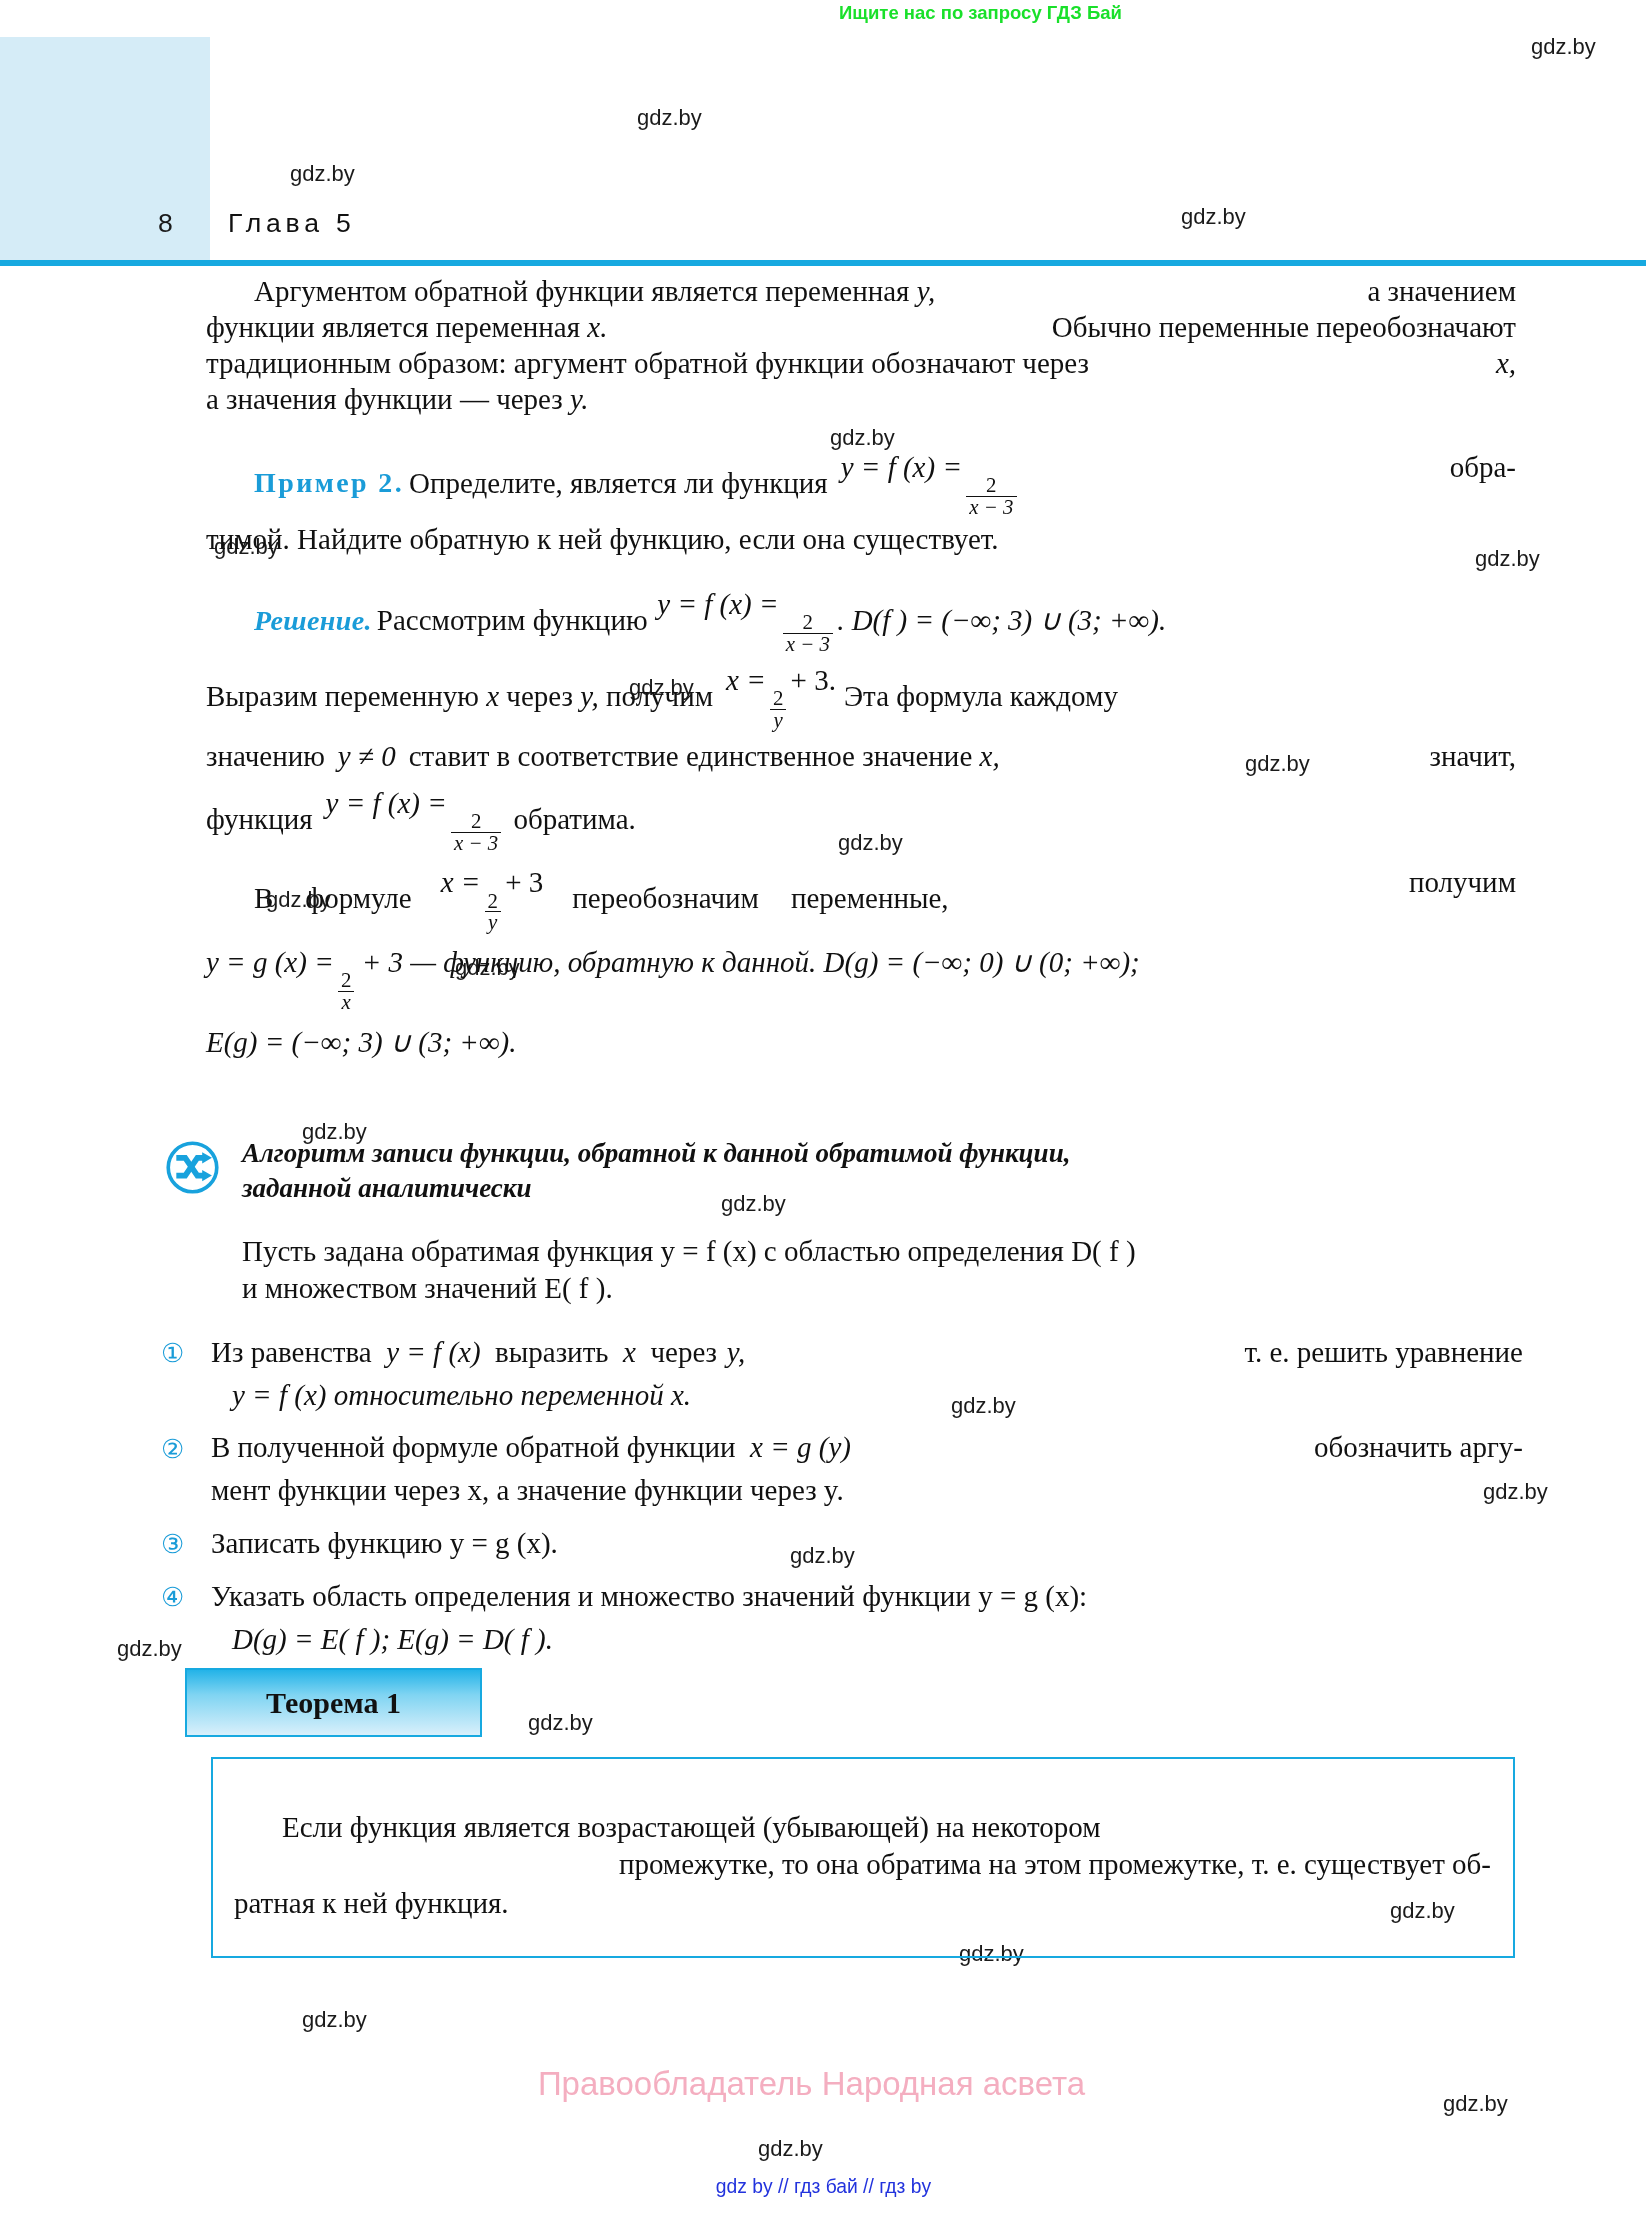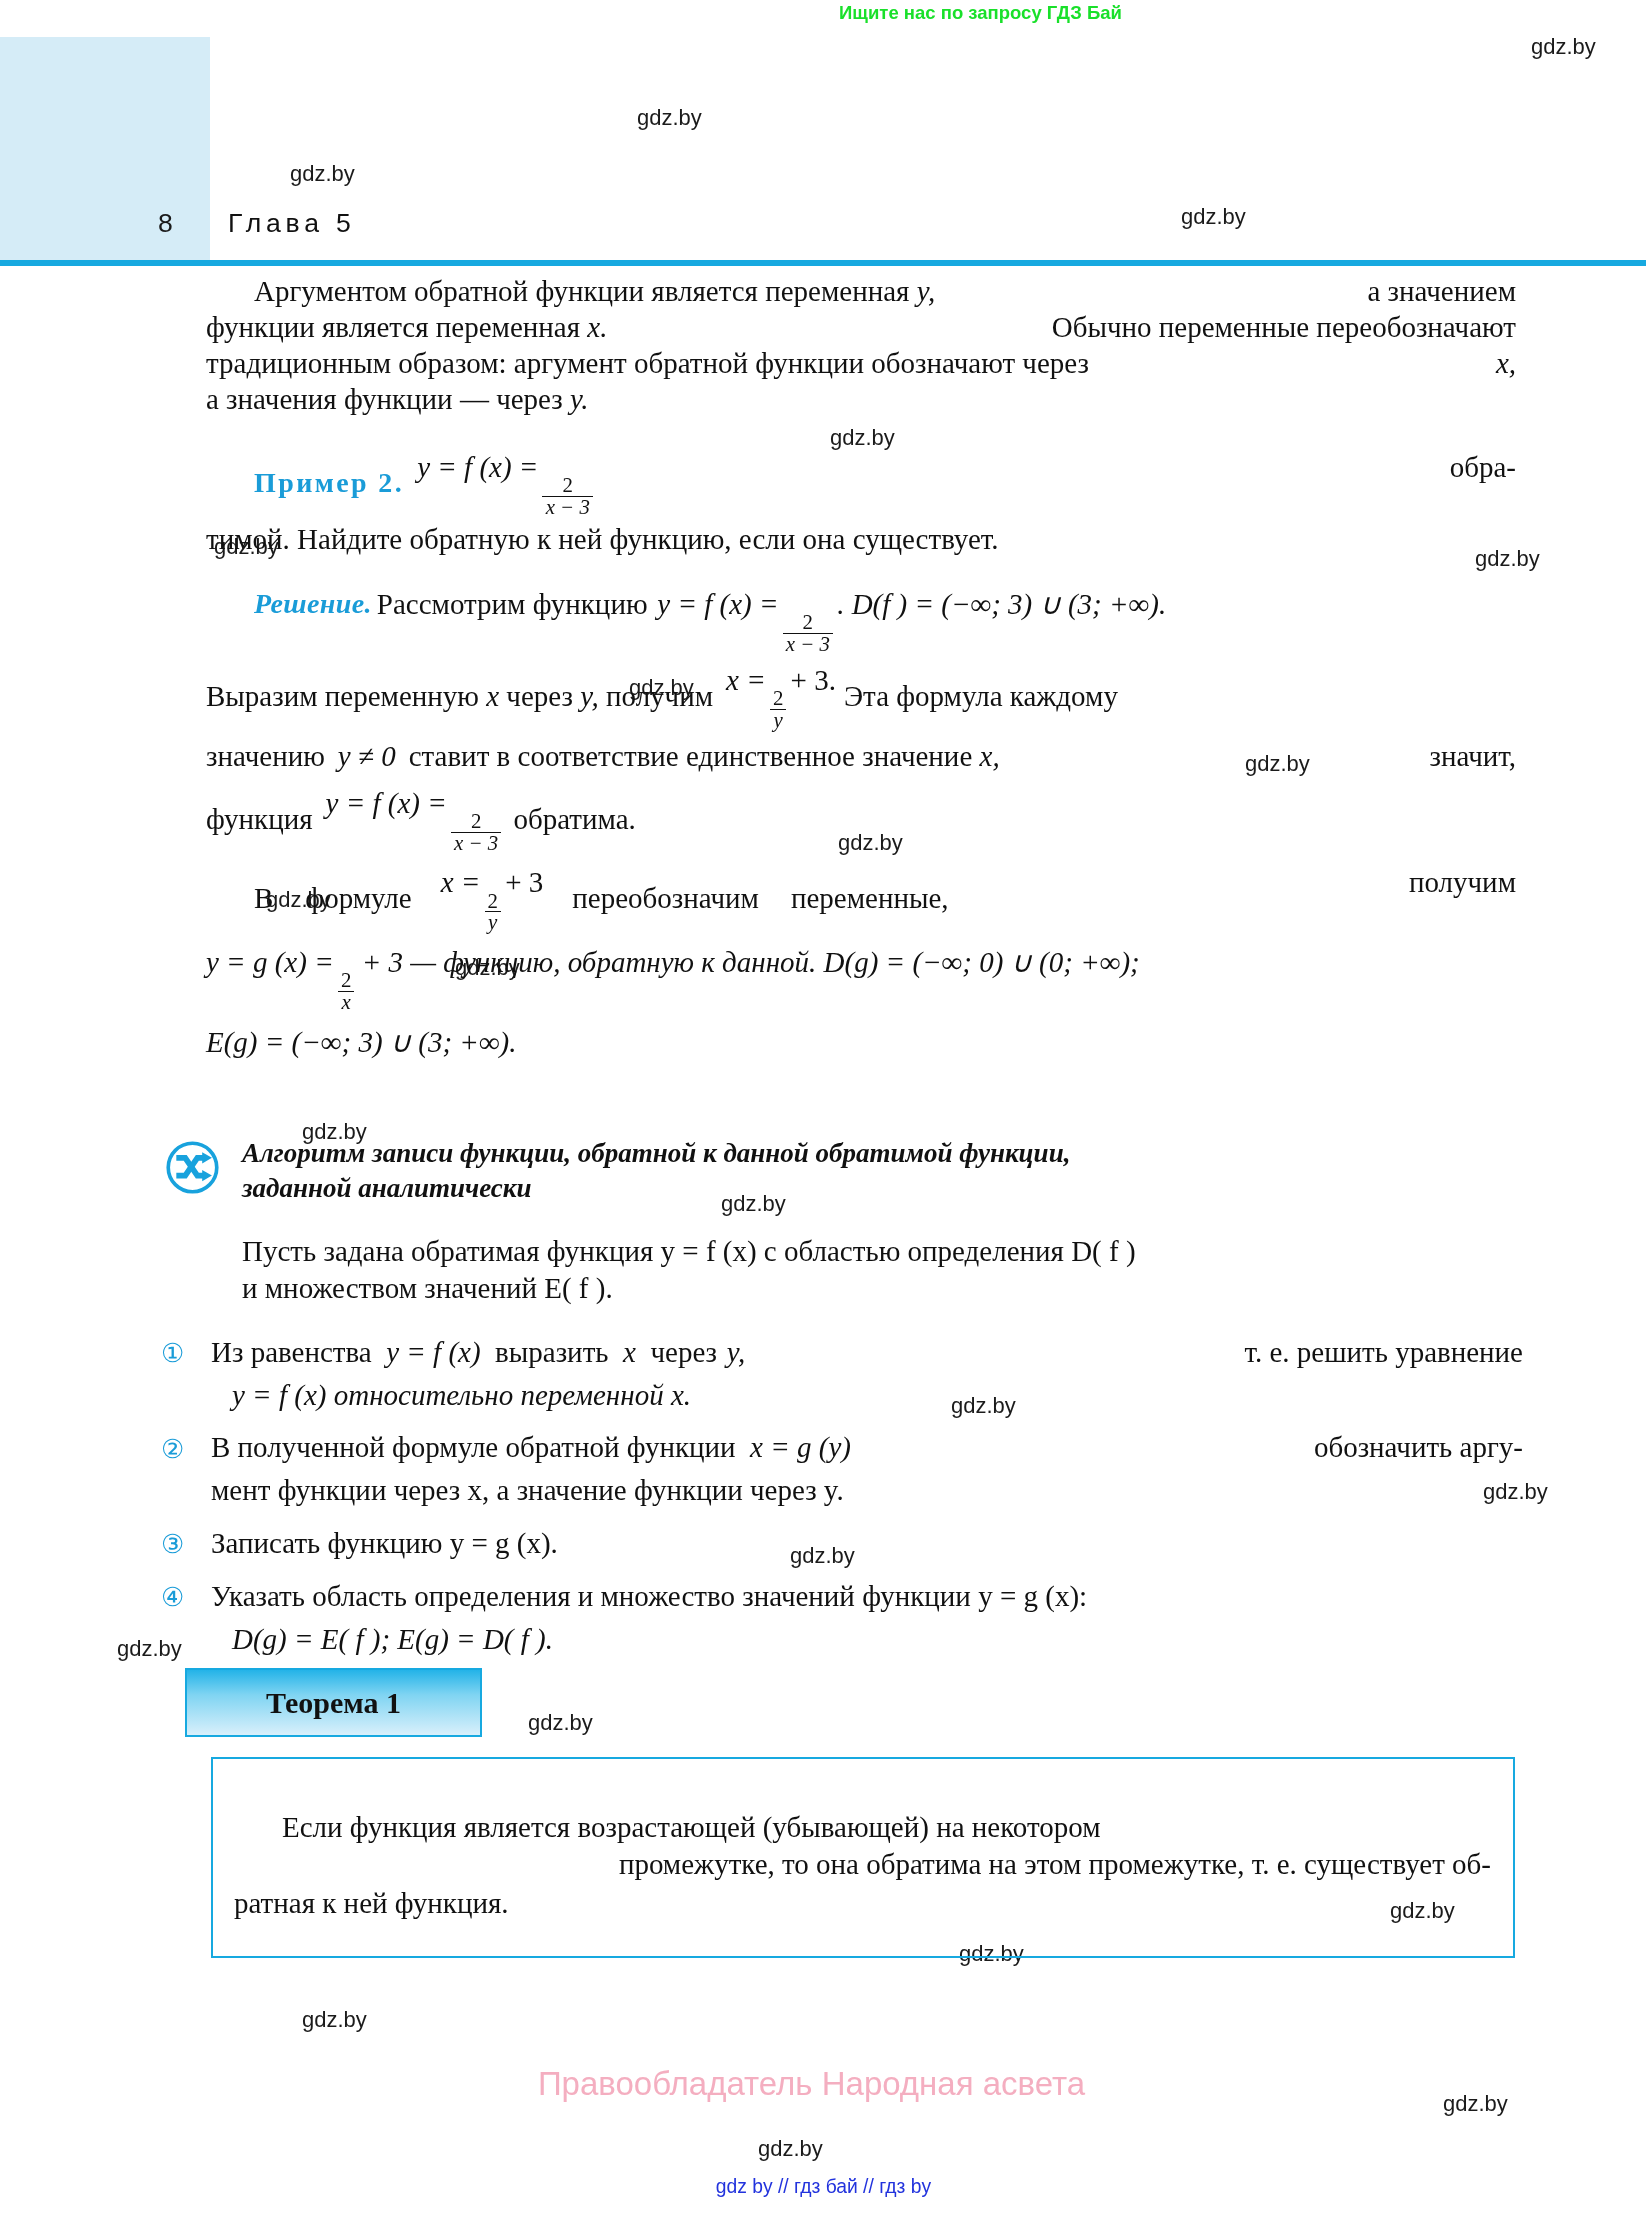--- a/index.html
+++ b/index.html
@@ -193,38 +193,39 @@
         <span class="m">x,</span>
       </span>
     <span class="just-l"><span>а значения функции — через</span>&nbsp;<span class="m">y.</span></span>
   </div>
 
   <div class="para" style="margin-top:32px;">
     <span class="just">
         <span style="display:flex;align-items:center;">
       <span class="indent"></span>
       <span class="blue-lbl">Пример  2.</span>
+      <span style="margin-left:4.8px;">Определите,   является  ли   функция</span>
       <span class="m" style="margin-left:13px;">
         <span>y = f (x) =</span><span class="frac">
               <span class="num up">2</span>
               <span class="den m">x − 3</span>
             </span>
       </span>
     </span>
         <span>обра-</span>
       </span>
     <span class="just-l" style="margin-top:4.8px;">
         <span>тимой. Найдите обратную к ней функцию, если она существует.</span>
       </span>
   </div>
 
   <div class="para" style="margin-top:29px;">
 
     <span class="just">
-        <span style="display:flex;align-items:flex-start;">
+        <span style="display:flex;align-items:center;">
       <span class="indent"></span>
       <span class="blue-lbl-i">Решение.</span>
       <span style="margin-left:4.8px;">Рассмотрим функцию</span>
       <span class="m" style="margin-left:9.7px;">
         <span>y = f (x) =</span><span class="frac">
               <span class="num up">2</span>
               <span class="den m">x − 3</span>
             </span>
       </span>
       <span class="m">. D(f ) = (−∞; 3) ∪ (3; +∞).</span>

